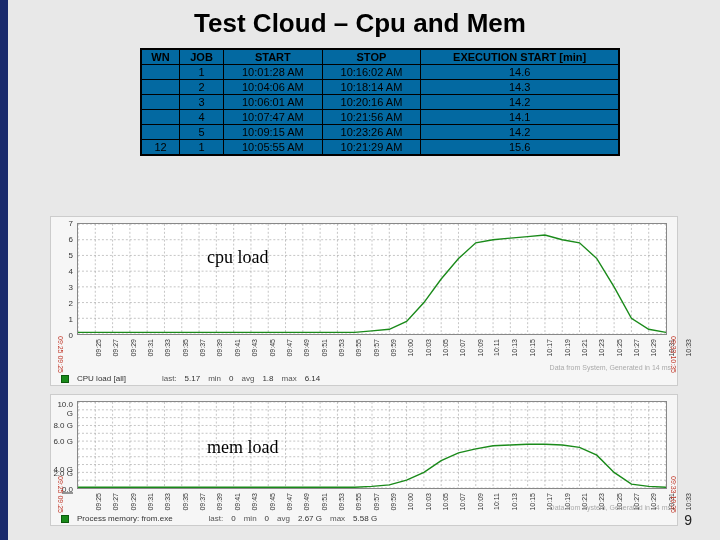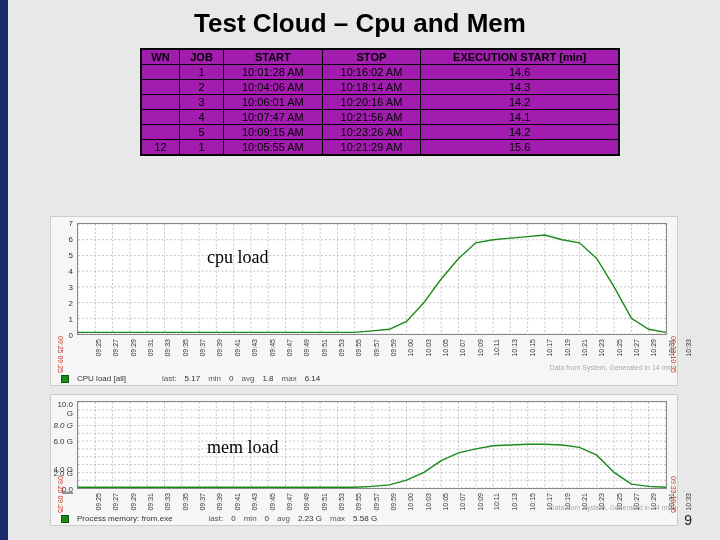--- a/index.html
+++ b/index.html
@@ -19,21 +19,21 @@
     font-weight: bold;
     color: #000;
     padding: 8px 0 4px 0;
   }
   
   .tbl-wrap {
     position:absolute;
     top: 48px;
     left: 140px;
     width: 480px;
-    background:#a21caf;
+    background:#0369a1;
     border:1px solid #000;
   }
   table.job { border-collapse: collapse; width:100%; font-size:11px; }
   table.job th, table.job td {
     border:1px solid #000;
     padding:1px 4px;
     text-align:center;
     white-space:nowrap;
   }
   table.job th { font-weight:bold; }
@@ -292,21 +292,21 @@
   </div>
   <div class="credit">Data from System, Generated in 14 ms</div>
 </div>
 
 <div class="chart-card mem">
   <div class="y-ticks" id="mem-yt">
       <span style="top: 88px; text-decoration: underline;">0.0</span>
       <span style="top: 72px;">2.0 G</span>
       <span style="top: 68px;">4.0 G</span>
       <span style="top: 40px;">6.0 G</span>
-      <span style="top: 24px; font-style: italic;">8.0 G</span>
+      <span style="top: 24px;">8.0 G</span>
       <span style="top: 8px;">10.0 G</span>
     </div>
   <div class="plot-area">
     <svg id="mem-svg" width="100%" height="100%" preserveAspectRatio="none" viewBox="0 0 590 88">
         <g class="grid">
           <line x1="0" y1="88" x2="590" y2="88"></line>
           <line x1="0" y1="80" x2="590" y2="80"></line>
           <line x1="0" y1="72" x2="590" y2="72"></line>
           <line x1="0" y1="64" x2="590" y2="64"></line>
           <line x1="0" y1="56" x2="590" y2="56"></line>
@@ -398,20 +398,20 @@
   <span class="chart-label">mem load</span>
   <div class="legend-row">
     <span class="legend-box"></span>
     <span>Process memory: from.exe</span>
     <span class="spacer"></span>
     <span class="stat-key">last:</span>
       <span>0</span>
     <span class="stat-key">min</span>
       <span>0</span>
     <span class="stat-key">avg</span>
-      <span>2.23 G</span>
+      <span>2.67 G</span>
     <span class="stat-key">max</span>
       <span>5.58 G</span>
   </div>
   <div class="credit">Data from System, Generated in 14 ms</div>
 </div>
 
 <div class="page-num">9</div>
 
 </body></html>

